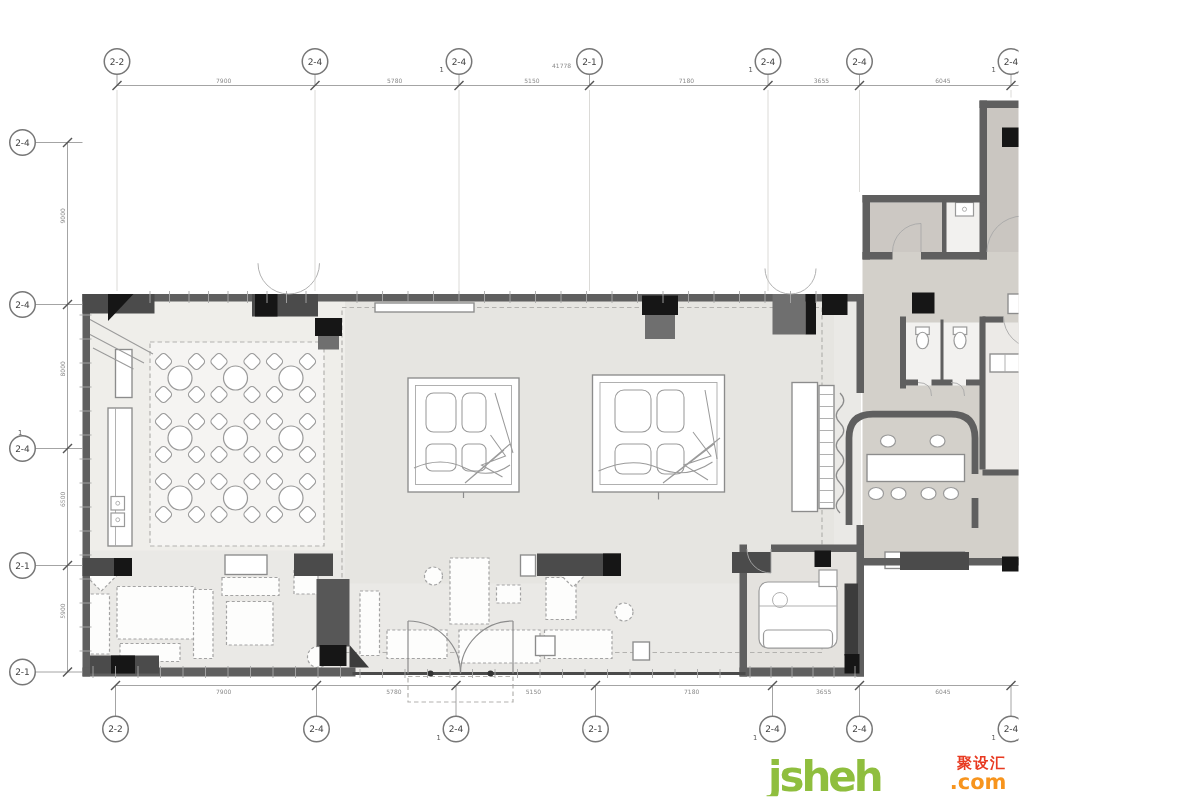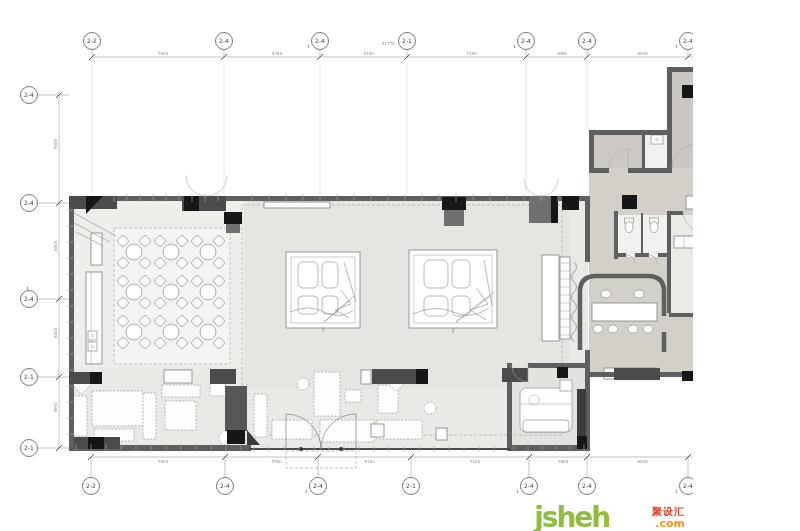--- a/index.html
+++ b/index.html
@@ -1,17 +1,17 @@
 <!DOCTYPE html>
 <html style="--wall: #5f5f5f; --blk: #161616; --furndark: #4b4b4b; --ln: #8c8c8c; --dash: #b3b2af; --fbase: #eae9e6; --fdining: #efeeea; --fhall: #e6e5e1; --carpet: #f5f4f2; --fwing: #d3d0ca; --fband: #ccc8c3; --froomc: #cac6c1; --foffice: #c7c3be; --fvip: #e4e2de; --wmgreen: #8fbe3e; --wmorange: #f7941d; --wmred: #e83a21;"><head>
 <meta charset="utf-8">
 <style>
   html,body{margin:0;padding:0;background:#fff;}
   .stage{position:relative;width:679px;height:531px;background:#fff;overflow:hidden;
-         font-family:"DejaVu Sans",sans-serif;padding-left:14px;}
+         font-family:"DejaVu Sans",sans-serif;}
   svg text{font-family:"DejaVu Sans",sans-serif;}
   .wall{fill:var(--wall);}
   .blk{fill:var(--blk);}
   .g1{fill:#6f6f6f;} .g2{fill:#575757;} .g3{fill:#3c3c3c;} .g4{fill:#3f3f3f;}
   .dfurn{fill:var(--furndark);}
   .wfurn{fill:#fff;stroke:var(--ln);stroke-width:.9;}
   .wfurn-l{fill:#fff;stroke:#9a9a9a;stroke-width:.8;}
   .lounge{fill:#fdfdfc;stroke:#a3a3a3;stroke-width:.8;stroke-dasharray:2 1.5;}
   .thin{fill:none;stroke:var(--ln);stroke-width:.8;}
   .thin2{fill:none;stroke:#a8a8a8;stroke-width:.6;}
@@ -26,21 +26,21 @@
   .dimx{stroke:#d7d6d3;stroke-width:.6;fill:none;}
   .dimtick{stroke:#555;stroke-width:1;}
   .dimtxt{font-size:4px;fill:#8a8a8a;}
   .bubble{fill:#fff;stroke:#777;stroke-width:1;}
   .bubtxt{font-size:6px;fill:#444;text-anchor:middle;}
   .subtxt{font-size:4.5px;fill:#555;}
   .wm{position:absolute;right:8px;bottom:2px;display:flex;align-items:flex-end;}
   .wm-brand{color:var(--wmgreen);font-size:28px;font-weight:bold;letter-spacing:-2px;line-height:.78;}
   .wm-right{display:flex;flex-direction:column;align-items:flex-end;margin-left:2px;}
   .wm-cn{color:var(--wmred);font-size:10px;font-weight:bold;letter-spacing:1px;}
-  .wm-tld{color:var(--wmorange);font-size:11px;font-weight:bold;line-height:.9;margin-left:44px;}
+  .wm-tld{color:var(--wmorange);font-size:14px;font-weight:bold;line-height:.9;margin-left:44px;}
 </style>
 </head>
 <body>
 
 <div class="stage">
 <svg id="plan" width="800" height="531" viewBox="0 0 800 531">
 
   <g id="g-floors">
     <rect class="f-base" x="57" y="199" width="517" height="249"></rect>
     <rect class="f-dining" x="57" y="199" width="173" height="168"></rect>

